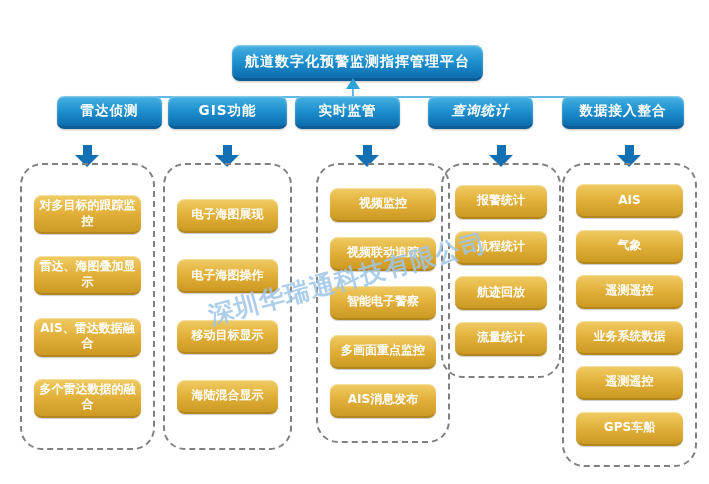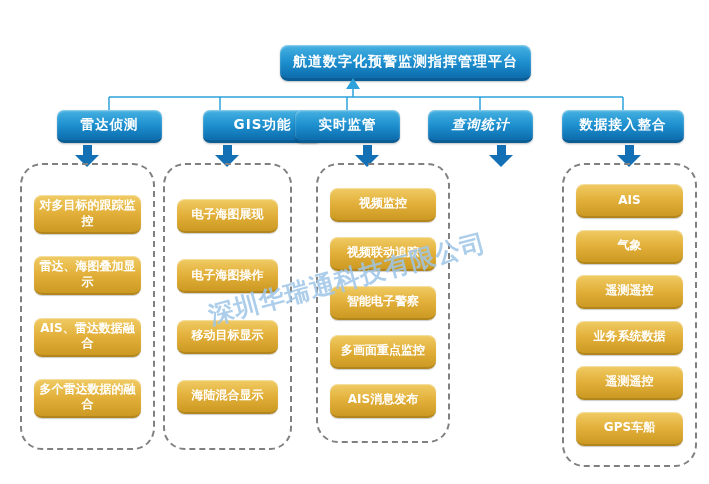--- a/index.html
+++ b/index.html
@@ -14,29 +14,28 @@
   
   .title-box {
     position:absolute; left:232px; top:45px; width:251px; height:36px;
     background:linear-gradient(180deg,#47b2e2 0%,#1e90cf 50%,#0c6cad 100%);
     border-bottom:3px solid #0a5d95;
     border-radius:8px;
     box-shadow:inset 0 1px 2px rgba(255,255,255,.45), 0 1px 2px rgba(0,0,0,.25);
     display:flex; align-items:center; justify-content:center;
     color:#ffffff; font-weight:bold; font-size:14px; letter-spacing:1px;
     white-space:nowrap;
-    margin-left:48px;
   }
 
   
   .connectors { position:absolute; left:0; top:0; pointer-events:none; }
 
   
   .cat-header {
-    position:absolute; top:110px; height:33px;
+    position:absolute; top:96px; height:33px;
     background:linear-gradient(180deg,#47b2e2 0%,#1e90cf 50%,#0c6cad 100%);
     border-bottom:3px solid #0a5d95;
     border-radius:7px;
     box-shadow:inset 0 1px 2px rgba(255,255,255,.45), 0 1px 2px rgba(0,0,0,.25);
     display:flex; align-items:center; justify-content:center;
     color:#ffffff; font-weight:bold; font-size:13.5px; letter-spacing:1px;
     white-space:nowrap;
   }
 
   
@@ -90,21 +89,21 @@
     <line x1="109" y1="97" x2="109" y2="112" stroke="#2ea2da" stroke-width="1.5"></line>
     <line x1="220" y1="97" x2="220" y2="112" stroke="#2ea2da" stroke-width="1.5"></line>
     <line x1="347" y1="97" x2="347" y2="112" stroke="#2ea2da" stroke-width="1.5"></line>
     <line x1="480" y1="97" x2="480" y2="112" stroke="#2ea2da" stroke-width="1.5"></line>
     <line x1="623" y1="97" x2="623" y2="112" stroke="#2ea2da" stroke-width="1.5"></line>
     <line x1="353" y1="97" x2="353" y2="86" stroke="#2ea2da" stroke-width="1.5"></line>
     <polygon points="353,78 346,89 360,89" fill="#2ea2da"></polygon>
   </svg>
 
   <div class="cat-header" style="left:57px;width:105px;">雷达侦测</div>
-  <div class="cat-header" style="left:168px;width:119px;margin-left:35px;">GIS功能</div>
+  <div class="cat-header" style="left:168px;width:119px;">GIS功能</div>
   <div class="cat-header" style="left:295px;width:105px;">实时监管</div>
   <div class="cat-header" style="left:428px;width:105px;font-style:italic;">查询统计</div>
   <div class="cat-header" style="left:562px;width:122px;">数据接入整合</div>
 
   <div class="down-arrow" style="left:75px;">
       <div class="stem"></div>
       <div class="head"></div>
     </div>
   <div class="down-arrow" style="left:215px;">
       <div class="stem"></div>
@@ -138,20 +137,26 @@
   </div>
 
   <div class="group" style="left:316px;width:134px;height:280px;">
     <div class="item-box">视频监控</div>
     <div class="item-box">视频联动追踪</div>
     <div class="item-box">智能电子警察</div>
     <div class="item-box">多画面重点监控</div>
     <div class="item-box">AIS消息发布</div>
   </div>
 
+  <div class="group" style="left:441px;width:120px;height:215px;">
+    <div class="item-box">报警统计</div>
+    <div class="item-box">航程统计</div>
+    <div class="item-box">航迹回放</div>
+    <div class="item-box">流量统计</div>
+  </div>
 
   <div class="group" style="left:562px;width:135px;height:304px;">
     <div class="item-box">AIS</div>
     <div class="item-box">气象</div>
     <div class="item-box">遥测遥控</div>
     <div class="item-box">业务系统数据</div>
     <div class="item-box">遥测遥控</div>
     <div class="item-box">GPS车船</div>
   </div>
 

